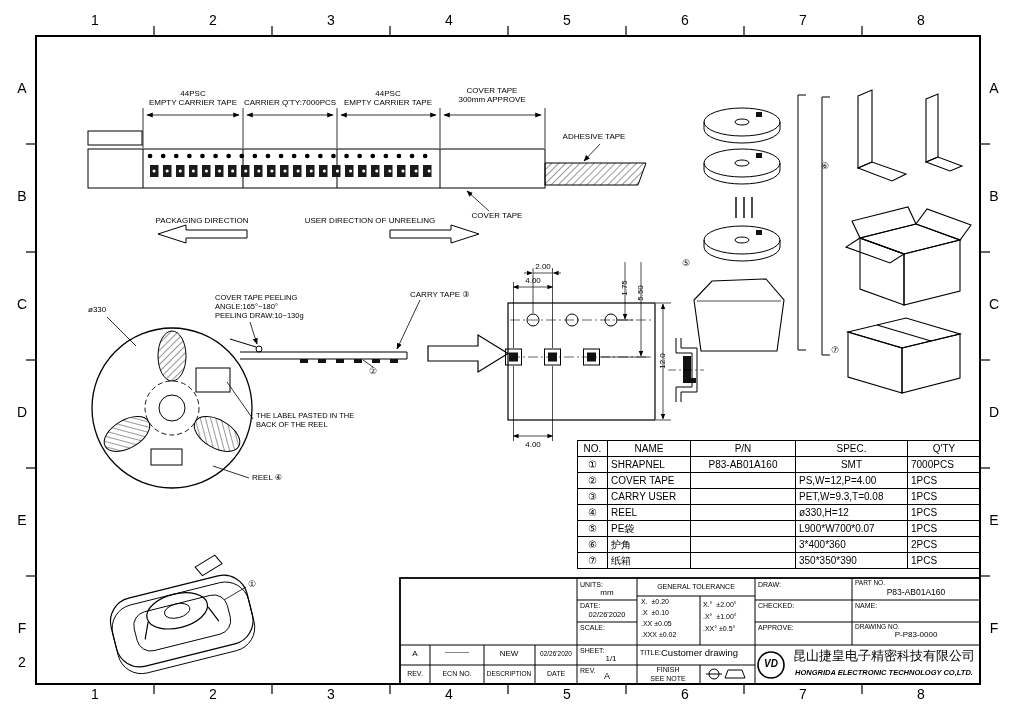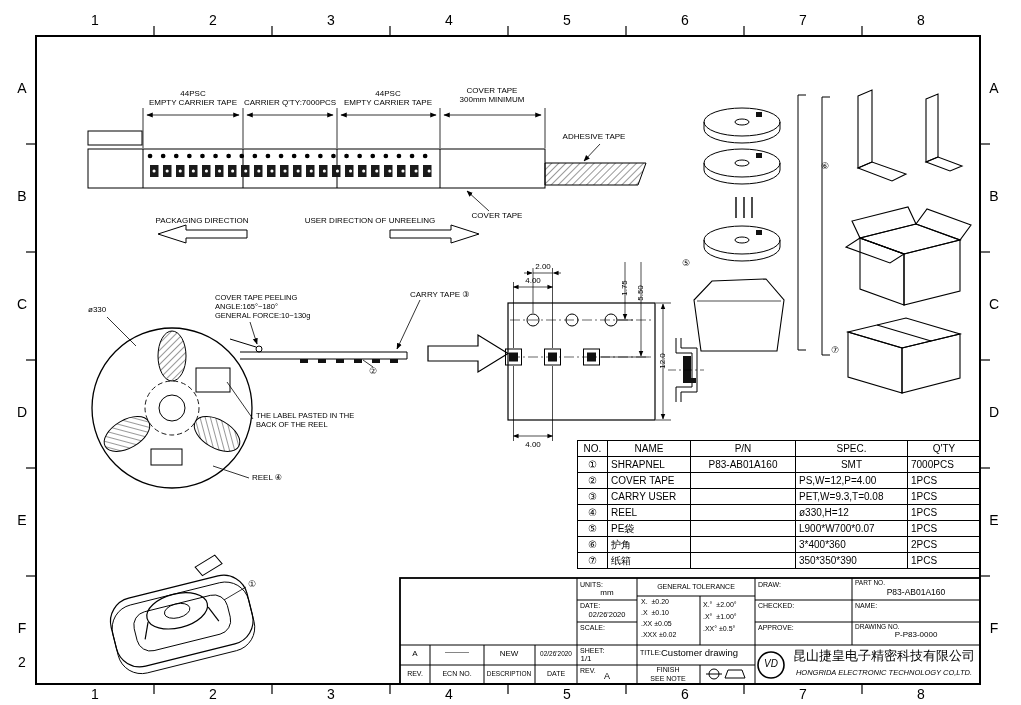--- a/index.html
+++ b/index.html
@@ -6,21 +6,21 @@
   html,body { background:#fff; }
   .sheet { position:relative; width:1021px; height:705px; background:#fff; overflow:hidden;
            font-family:"Liberation Sans", sans-serif; color:#000; }
   .gfx { position:absolute; left:0; top:0; }
   .lbl { position:absolute; font:8px "Liberation Sans",sans-serif; color:#000; white-space:pre; line-height:1.05; }
   .c   { transform:translateX(-50%); text-align:center; }
   .vrot{ transform:translate(-50%,-50%) rotate(-90deg); }
   .grid{ font-size:14px; }
   .f65{font-size:6.5px}.f7{font-size:7px}.f75{font-size:7.5px}.f8{font-size:8px}
   .f85{font-size:8.5px}.f9{font-size:9px}.f95{font-size:9.5px}.f10{font-size:10px}.f13{font-size:13px}
-  .b{font-weight:normal}.i{font-style:italic}
+  .b{font-weight:bold}.i{font-style:italic}
   .bom { position:absolute; left:577px; top:440px; width:403px; border-collapse:collapse;
          table-layout:fixed; font:10px "Liberation Sans",sans-serif;border-radius:31px; }
   .bom th,.bom td { border:1px solid #000; height:16px; padding:0 3px; overflow:hidden;
                     white-space:nowrap; font-weight:normal; text-align:left; }
   .bom .ctr { text-align:center; padding:0; }
 </style>
 </head>
 <body>
 
 <div class="sheet">
@@ -302,30 +302,30 @@
   <div class="lbl grid c" style="left:994px;top:513px">E</div>
   <div class="lbl grid c" style="left:994px;top:621px">F</div>
   <div class="lbl grid c" style="left:22px;top:655px">2</div>
 
   <div class="lbl f8 c" style="left:193px;top:90px">44PSC</div>
   <div class="lbl f8 c" style="left:193px;top:99px">EMPTY CARRIER TAPE</div>
   <div class="lbl f8 c" style="left:290px;top:99px">CARRIER Q'TY:7000PCS</div>
   <div class="lbl f8 c" style="left:388px;top:90px">44PSC</div>
   <div class="lbl f8 c" style="left:388px;top:99px">EMPTY CARRIER TAPE</div>
   <div class="lbl f8 c" style="left:492px;top:87px">COVER TAPE</div>
-  <div class="lbl f8 c" style="left:492px;top:96px">300mm MINIMUM</div>
+  <div class="lbl f8 c" style="left:492px;top:96px">300mm APPROVE</div>
   <div class="lbl f8 c" style="left:594px;top:133px">ADHESIVE TAPE</div>
   <div class="lbl f8 c" style="left:497px;top:212px">COVER TAPE</div>
   <div class="lbl f8 c" style="left:202px;top:217px">PACKAGING DIRECTION</div>
   <div class="lbl f8 c" style="left:370px;top:217px">USER DIRECTION OF UNREELING</div>
 
   <div class="lbl f8" style="left:88px;top:306px">ø330</div>
   <div class="lbl f75" style="left:215px;top:294px">COVER TAPE PEELING</div>
   <div class="lbl f75" style="left:215px;top:303px">ANGLE:165°~180°</div>
-  <div class="lbl f75" style="left:215px;top:312px">GENERAL FORCE:10~130g</div>
+  <div class="lbl f75" style="left:215px;top:312px">PEELING DRAW:10~130g</div>
   <div class="lbl f8" style="left:410px;top:291px">CARRY TAPE ③</div>
   <div class="lbl f9" style="left:369px;top:367px">②</div>
   <div class="lbl f75" style="left:256px;top:412px">THE LABEL PASTED IN THE</div>
   <div class="lbl f75" style="left:256px;top:421px">BACK OF THE REEL</div>
   <div class="lbl f8" style="left:252px;top:474px">REEL ④</div>
 
   <div class="lbl f8 c" style="left:543px;top:263px">2.00</div>
   <div class="lbl f8 c" style="left:533px;top:277px">4.00</div>
   <div class="lbl f8 vrot" style="left:625px;top:288px">1.75</div>
   <div class="lbl f8 vrot" style="left:641px;top:293px">5.50</div>
@@ -420,21 +420,21 @@
   <div class="lbl f65" style="left:855px;top:624px">DRAWING NO.</div>
   <div class="lbl f8 c" style="left:916px;top:631px">P-P83-0000</div>
   <div class="lbl f7" style="left:641px;top:598px">X.  ±0.20</div>
   <div class="lbl f7" style="left:641px;top:609px">.X  ±0.10</div>
   <div class="lbl f7" style="left:641px;top:620px">.XX ±0.05</div>
   <div class="lbl f7" style="left:641px;top:631px">.XXX ±0.02</div>
   <div class="lbl f7" style="left:703px;top:601px">X.°  ±2.00°</div>
   <div class="lbl f7" style="left:703px;top:613px">.X°  ±1.00°</div>
   <div class="lbl f7" style="left:703px;top:625px">.XX° ±0.5°</div>
   <div class="lbl f7" style="left:580px;top:647px">SHEET:</div>
-  <div class="lbl f8 c" style="left:586px;top:655px">1/1</div>
+  <div class="lbl f8 c" style="left:611px;top:655px">1/1</div>
   <div class="lbl f7" style="left:640px;top:649px">TITLE:</div>
   <div class="lbl f95" style="left:661px;top:648px">Customer drawing</div>
   <div class="lbl f7" style="left:580px;top:667px">REV.</div>
   <div class="lbl f9 c" style="left:607px;top:672px">A</div>
   <div class="lbl f7 c" style="left:668px;top:666px">FINISH</div>
   <div class="lbl f7 c" style="left:668px;top:675px">SEE NOTE</div>
   <div class="lbl f10 b i c" style="left:771px;top:659px">VD</div>
   <div class="lbl f13 c" style="left:884px;top:649px">昆山捷皇电子精密科技有限公司</div>
   <div class="lbl f75 b i c" style="left:884px;top:669px">HONGRIDA ELECTRONIC TECHNOLOGY CO,LTD.</div>
 

